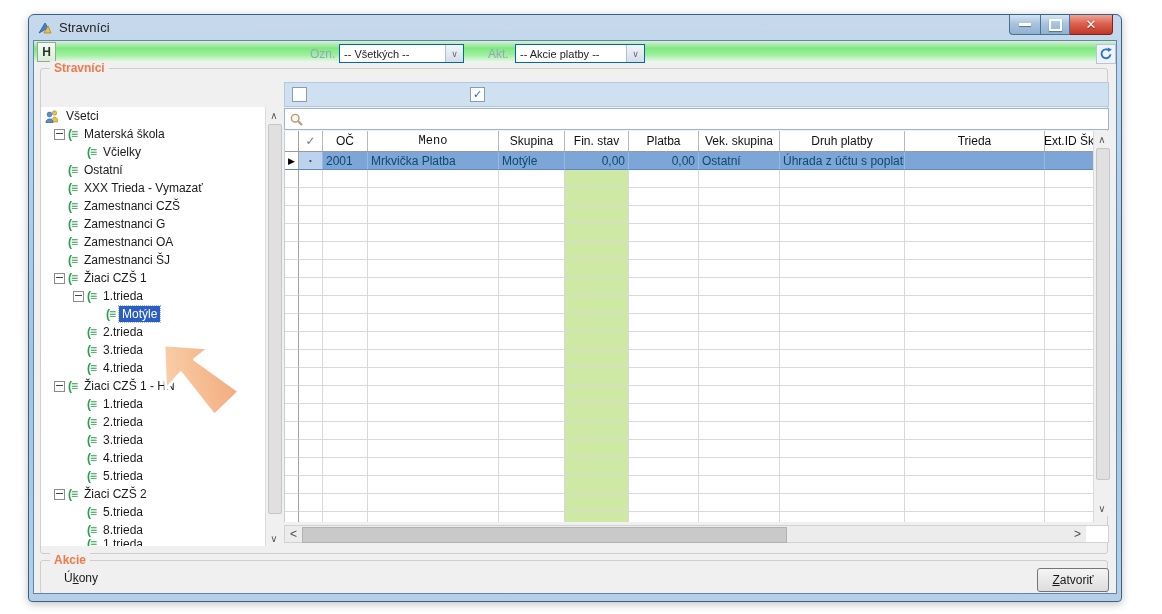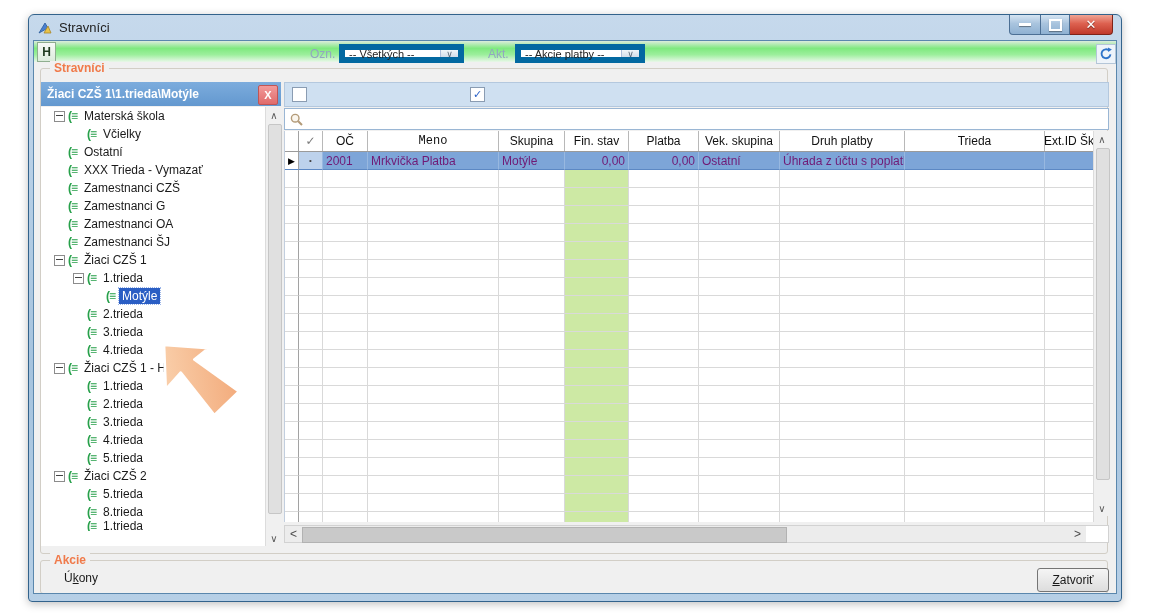--- a/index.html
+++ b/index.html
@@ -55,41 +55,41 @@
   .tree-row.partial{height:10px;overflow:hidden;}
   .vscroll,.tree-scroll{background:#f0f0f0;border-left:1px solid #dcdcdc;}
   .scroll-arrow{position:absolute;left:0;width:16px;height:16px;display:flex;align-items:center;justify-content:center;
     color:#5a5a5a;font-size:10px;background:#f0f0f0;cursor:pointer;}
   .scroll-thumb{position:absolute;left:2px;width:12px;background:#e0e0e0;border:1px solid #c6c6c6;border-radius:2px;cursor:pointer;}
   
   .filterbar{position:absolute;left:250px;top:41px;width:825px;height:25px;background:#cfe0f1;border:1px solid #b4c8de;box-sizing:border-box;}
   .cb{position:absolute;width:13px;height:13px;background:#fff;border:1px solid #8a9cb2;top:5px;cursor:pointer;
     display:flex;align-items:center;justify-content:center;font-size:11px;color:#2a62c8;font-weight:bold;}
   .cb-label{position:absolute;top:6px;color:#92a6c0;}
-  .select{position:absolute;top:3px;height:19px;background:#fff;border:6px solid #0369a1;box-sizing:border-box;
+  .select{position:absolute;top:3px;height:19px;background:#fff;border:1px solid #0369a1;box-sizing:border-box;
     display:flex;align-items:center;cursor:pointer;}
   .select .val{flex:1;padding-left:4px;font-size:11px;color:#222;white-space:nowrap;overflow:hidden;}
   .select .arrowbtn{width:17px;height:100%;border-left:1px solid #aebedb;flex:none;
     background:linear-gradient(180deg,#f2f6fa,#d4dde8);display:flex;align-items:center;justify-content:center;
     color:#5a6a7a;font-size:9px;}
   
   .searchrow{position:absolute;left:250px;top:67px;width:825px;height:22px;background:#fff;
     border:1px solid #9ab6d4;box-sizing:border-box;display:flex;align-items:center;padding-left:5px;cursor:text;}
   
   .grid{position:absolute;left:250px;top:90px;width:809px;height:391px;background:#fff;overflow:hidden;
     border-left:1px solid #c2cede;}
   .grow{display:flex;height:18px;}
   .grow.hdr{height:20px;border-bottom:1px solid #9a9a9a;font-size:12px;color:#111;}
   .gcell{box-sizing:border-box;border-right:1px solid #d9d9d9;border-bottom:1px solid #d9d9d9;
     padding:1px 3px;white-space:nowrap;overflow:hidden;flex:none;display:flex;align-items:center;}
   .hdr .gcell{border-bottom:none;border-right:1px solid #b8b8b8;justify-content:center;font-weight:normal;}
   .gcell.selcol{border-right:1px solid #a2a2a2;justify-content:center;padding:0;}
   .gcell.num{justify-content:flex-end;}
   .gcell.green{background:#cde9a4;}
-  .grow.selected .gcell{background:#7da5d8;color:#701a75;border-right:1px solid #98b8e0;border-bottom:1px solid #5c88c4;}
+  .grow.selected .gcell{background:#7da5d8;color:#0c4a6e;border-right:1px solid #98b8e0;border-bottom:1px solid #5c88c4;}
   .grow.selected .gcell.selcol{background:#fff;color:#000;border-right:1px solid #a2a2a2;}
   .grow.selected .gcell.checkcell{background:#bdd2ec;color:#444;}
   .vscroll{position:absolute;left:1059px;top:90px;width:16px;height:385px;}
   .hscroll{position:absolute;left:250px;top:484px;width:825px;height:18px;background:#ececec;border:1px solid #d2d2d2;box-sizing:border-box;}
   .hs-arrow{position:absolute;top:0;width:17px;height:16px;display:flex;align-items:center;justify-content:center;color:#4a4a4a;cursor:pointer;}
   .hs-thumb{position:absolute;left:17px;top:1px;width:483px;height:14px;background:#c9c9c9;border:1px solid #b2b2b2;cursor:pointer;}
   .hs-corner{position:absolute;right:0;top:0;width:22px;height:16px;background:#fff;}
   
   .ukony{position:absolute;left:30px;top:530px;cursor:pointer;}
   .close-btn{position:absolute;left:1003px;top:527px;width:70px;height:22px;
@@ -131,26 +131,33 @@
     <div class="refresh">
       <svg width="14" height="14" viewBox="0 0 15 15">
         <path d="M12.3 8 a4.8 4.8 0 1 1 -1.4-4.2" fill="none" stroke="#2f74c9" stroke-width="2"></path>
         <path d="M9.6 0.6 L13.8 2.6 L9.9 5.4 Z" fill="#2f74c9"></path>
       </svg>
     </div>
 
     <div class="gbox" style="left:6px;top:27px;width:1066px;height:484px;"></div>
     <div class="gbox-label" style="left:16px;top:20px;">Stravníci</div>
 
-    <div class="path-header">
-      <span>Žiaci CZŠ 1\1.trieda\Motýle</span>
-      <div class="x-btn">X</div>
-    </div>
 
     <div class="tree">
+        <div class="tree-row" style="padding-left: 4px;">
+          <span style="display: inline-flex;">
+            <svg width="14" height="13" viewBox="0 0 14 13" style="margin-right:4px;">
+              <circle cx="9.5" cy="3" r="2.2" fill="#e8c34a" stroke="#a8862a" stroke-width=".6"></circle>
+              <path d="M6.5 9 q3 -4 6 0 v3 h-6 z" fill="#e8c34a" stroke="#a8862a" stroke-width=".6"></path>
+              <circle cx="4.5" cy="4.5" r="2.4" fill="#5b8dd6" stroke="#2a5a9a" stroke-width=".6"></circle>
+              <path d="M1 11 q3.5 -4.5 7 0 v2 h-7 z" fill="#5b8dd6" stroke="#2a5a9a" stroke-width=".6"></path>
+            </svg>
+          </span>
+          <span class="tlabel">Všetci</span>
+        </div>
         <div class="tree-row" style="padding-left: 13px;">
           <span class="slot">
             <span class="expander"></span>
           </span>
           <span class="gicon">(≡</span>
           <span class="tlabel">Materská škola</span>
         </div>
         <div class="tree-row" style="padding-left: 32px;">
           <span class="slot"></span>
           <span class="gicon">(≡</span>

